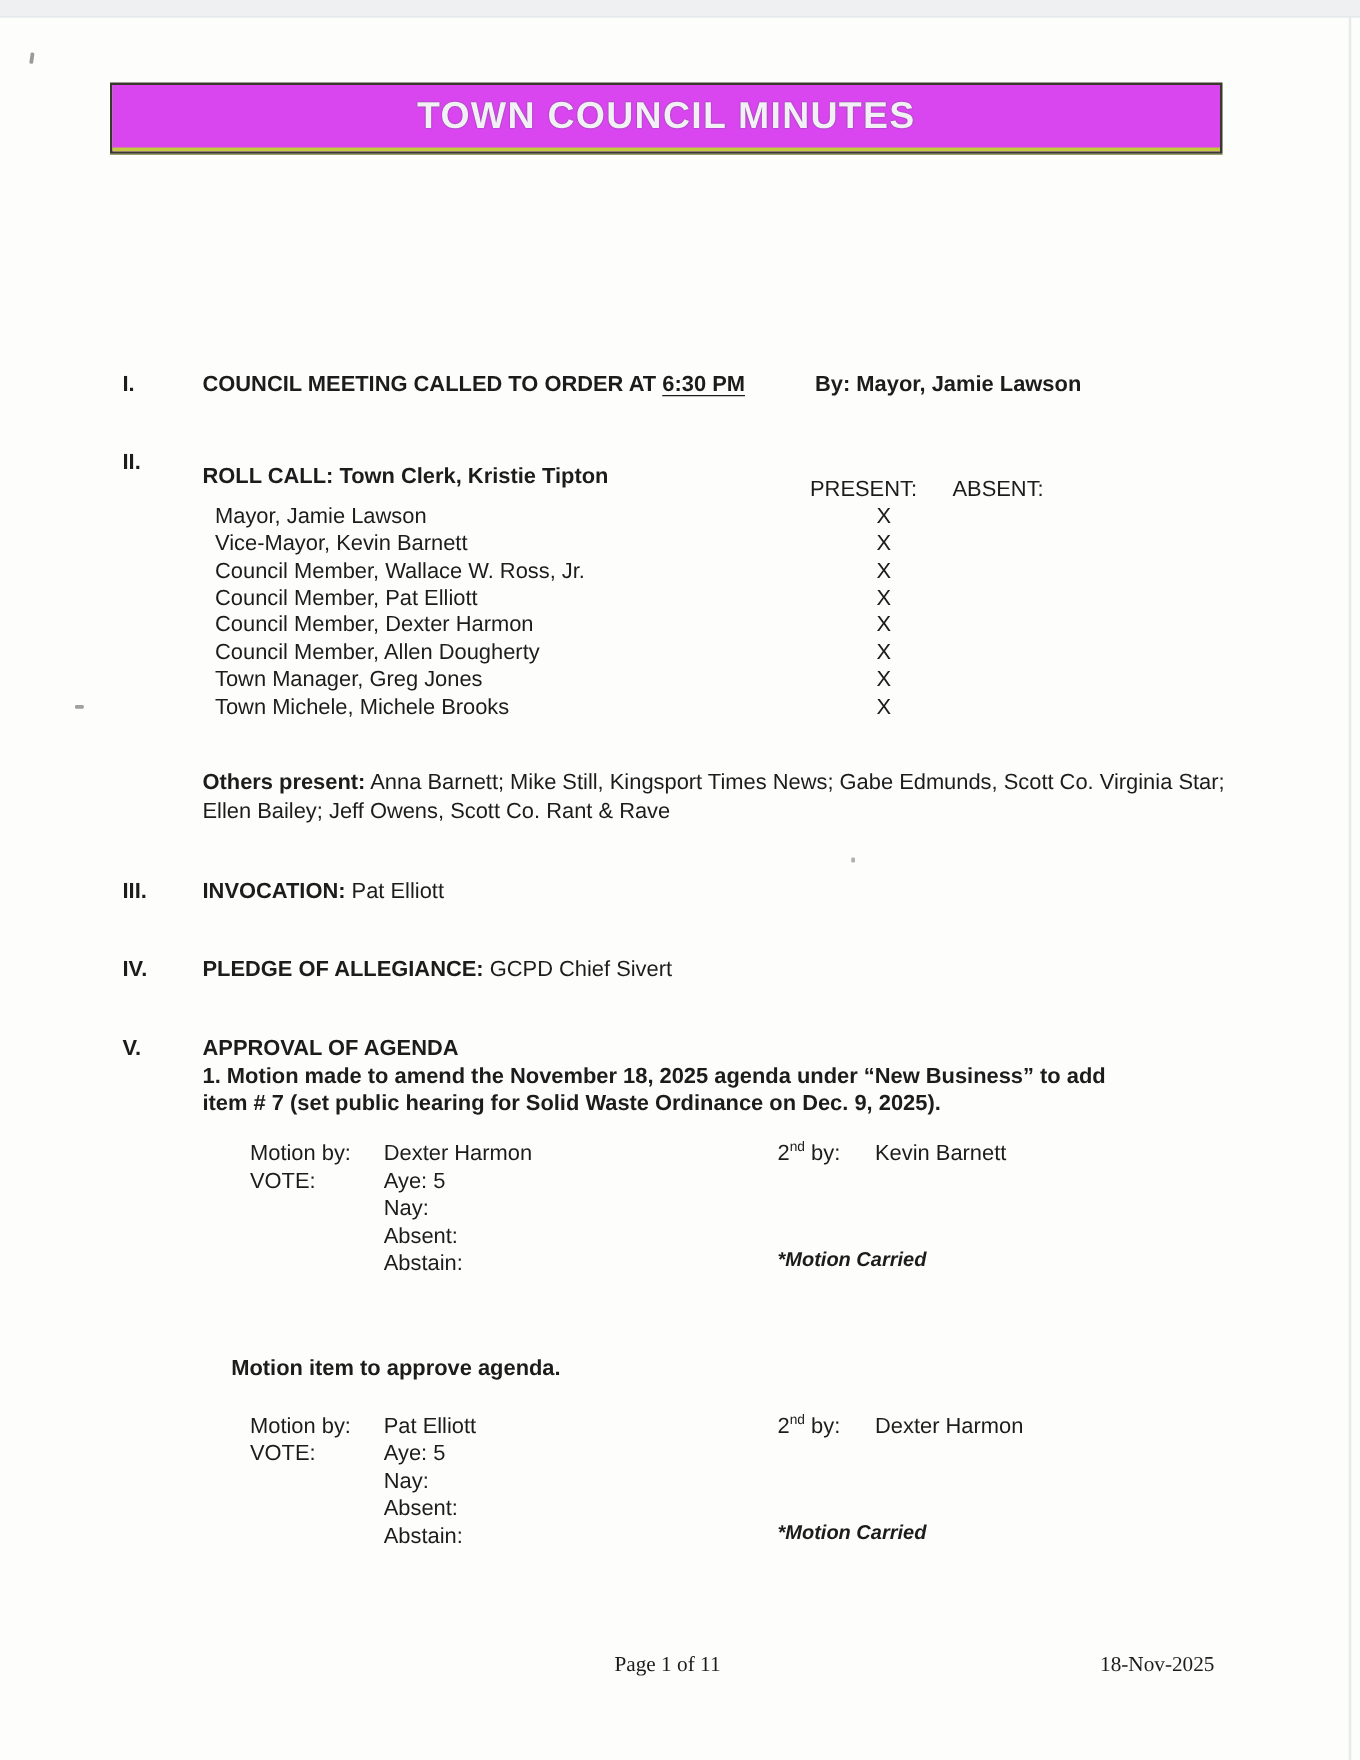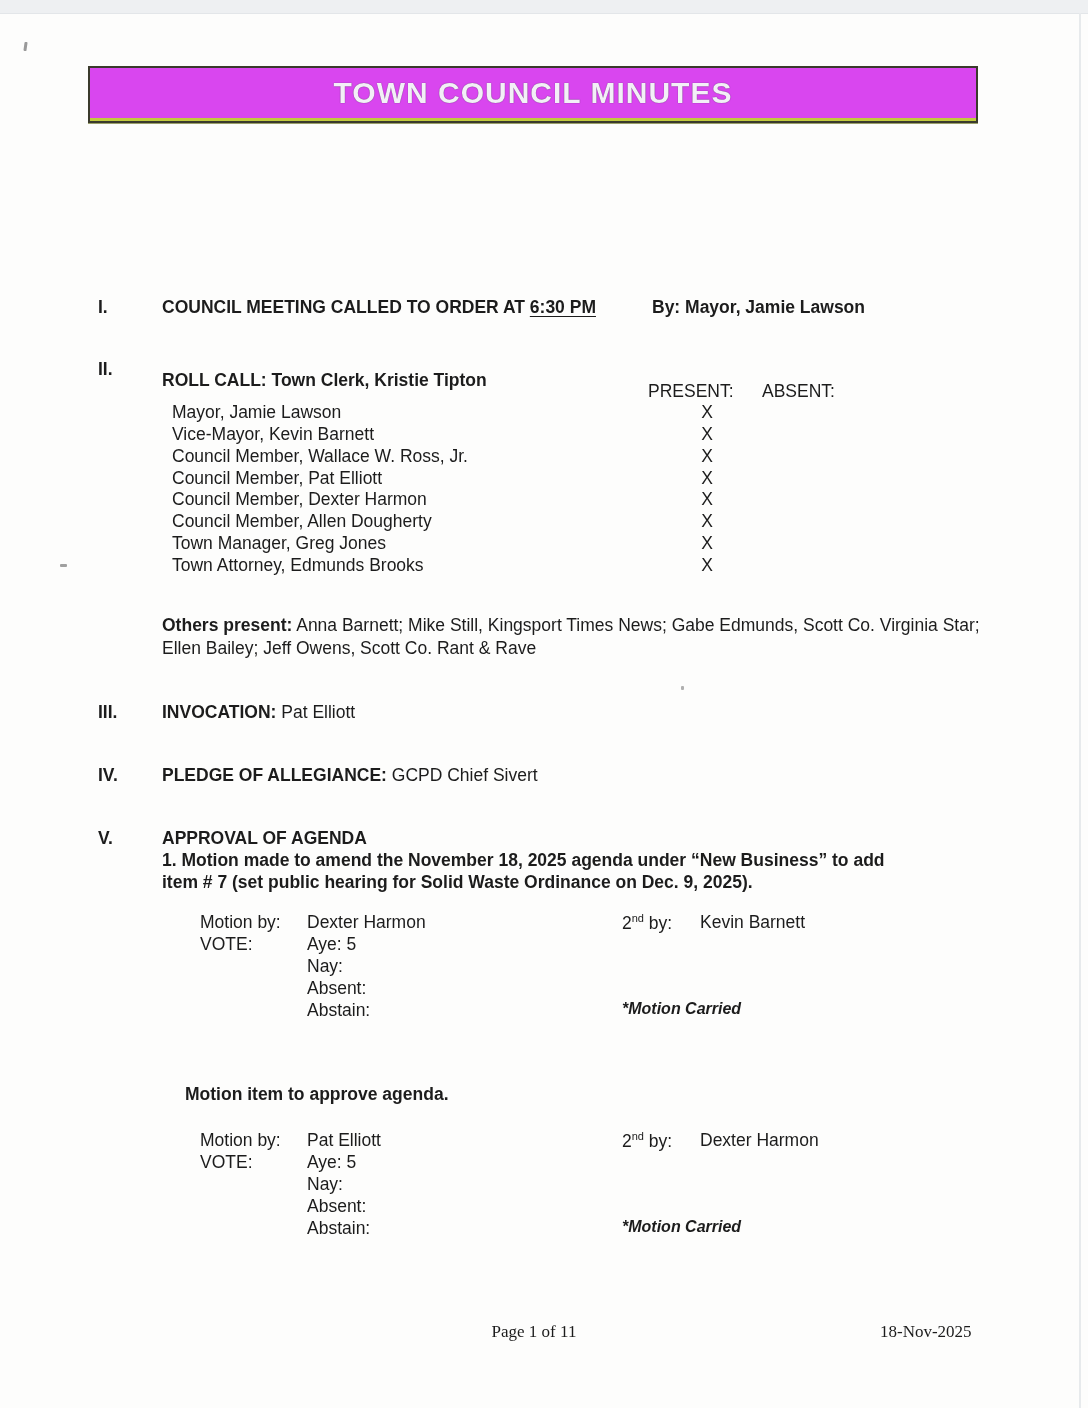--- a/index.html
+++ b/index.html
@@ -100,21 +100,21 @@
     </div>
   <div class="abs" style="top:511px;">
       <span class="roll-name">Council Member, Allen Dougherty</span>
       <span class="roll-mark">X</span>
     </div>
   <div class="abs" style="top:533px;">
       <span class="roll-name">Town Manager, Greg Jones</span>
       <span class="roll-mark">X</span>
     </div>
   <div class="abs" style="top:555px;">
-      <span class="roll-name">Town Attorney, Edmunds Brooks</span>
+      <span class="roll-name">Town Michele, Michele Brooks</span>
       <span class="roll-mark">X</span>
     </div>
 
   <div class="others"><span class="h">Others present:</span><span> Anna Barnett; Mike Still, Kingsport Times News; Gabe Edmunds, Scott Co. Virginia Star; Ellen Bailey; Jeff Owens, Scott Co. Rant &amp; Rave</span></div>
 
   <span class="abs h" style="left:98px; top:702px;">III.</span>
   <span class="abs t" style="left:162px; top:702px;"><span class="h">INVOCATION:</span><span> Pat Elliott</span></span>
 
   <span class="abs h" style="left:98px; top:765px;">IV.</span>
   <span class="abs t" style="left:162px; top:765px;"><span class="h">PLEDGE OF ALLEGIANCE:</span><span> GCPD Chief Sivert</span></span>

